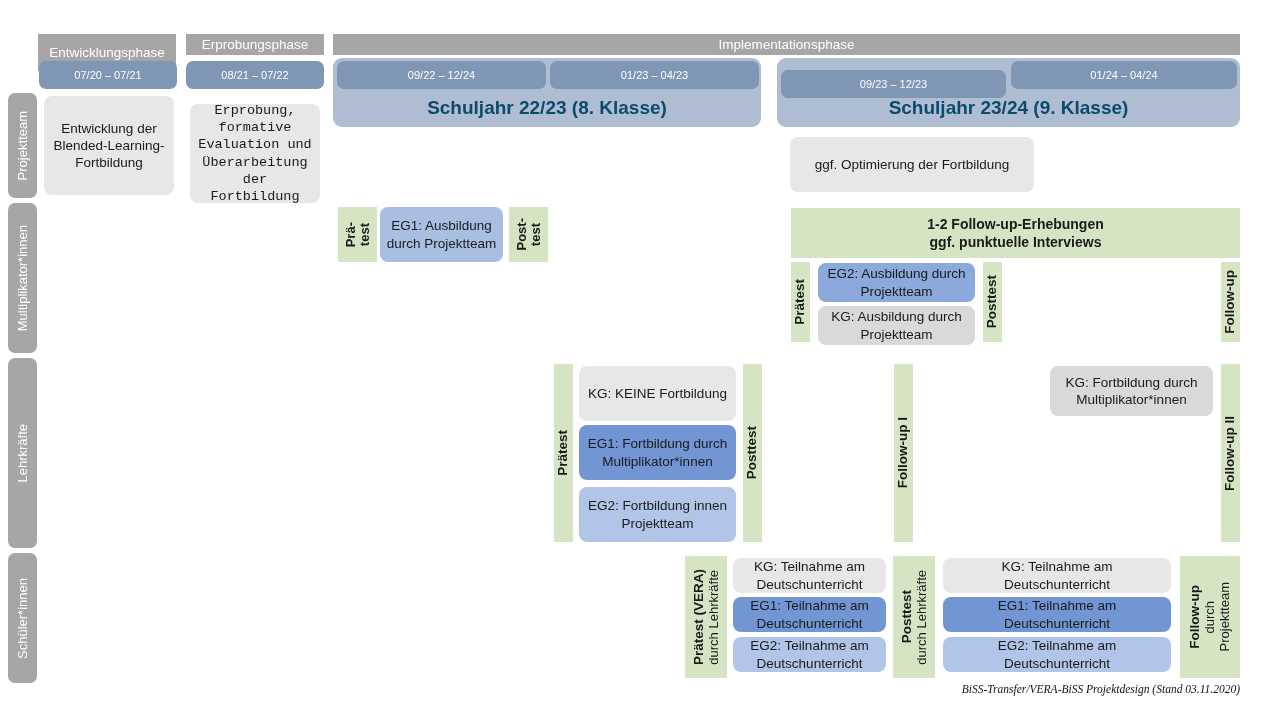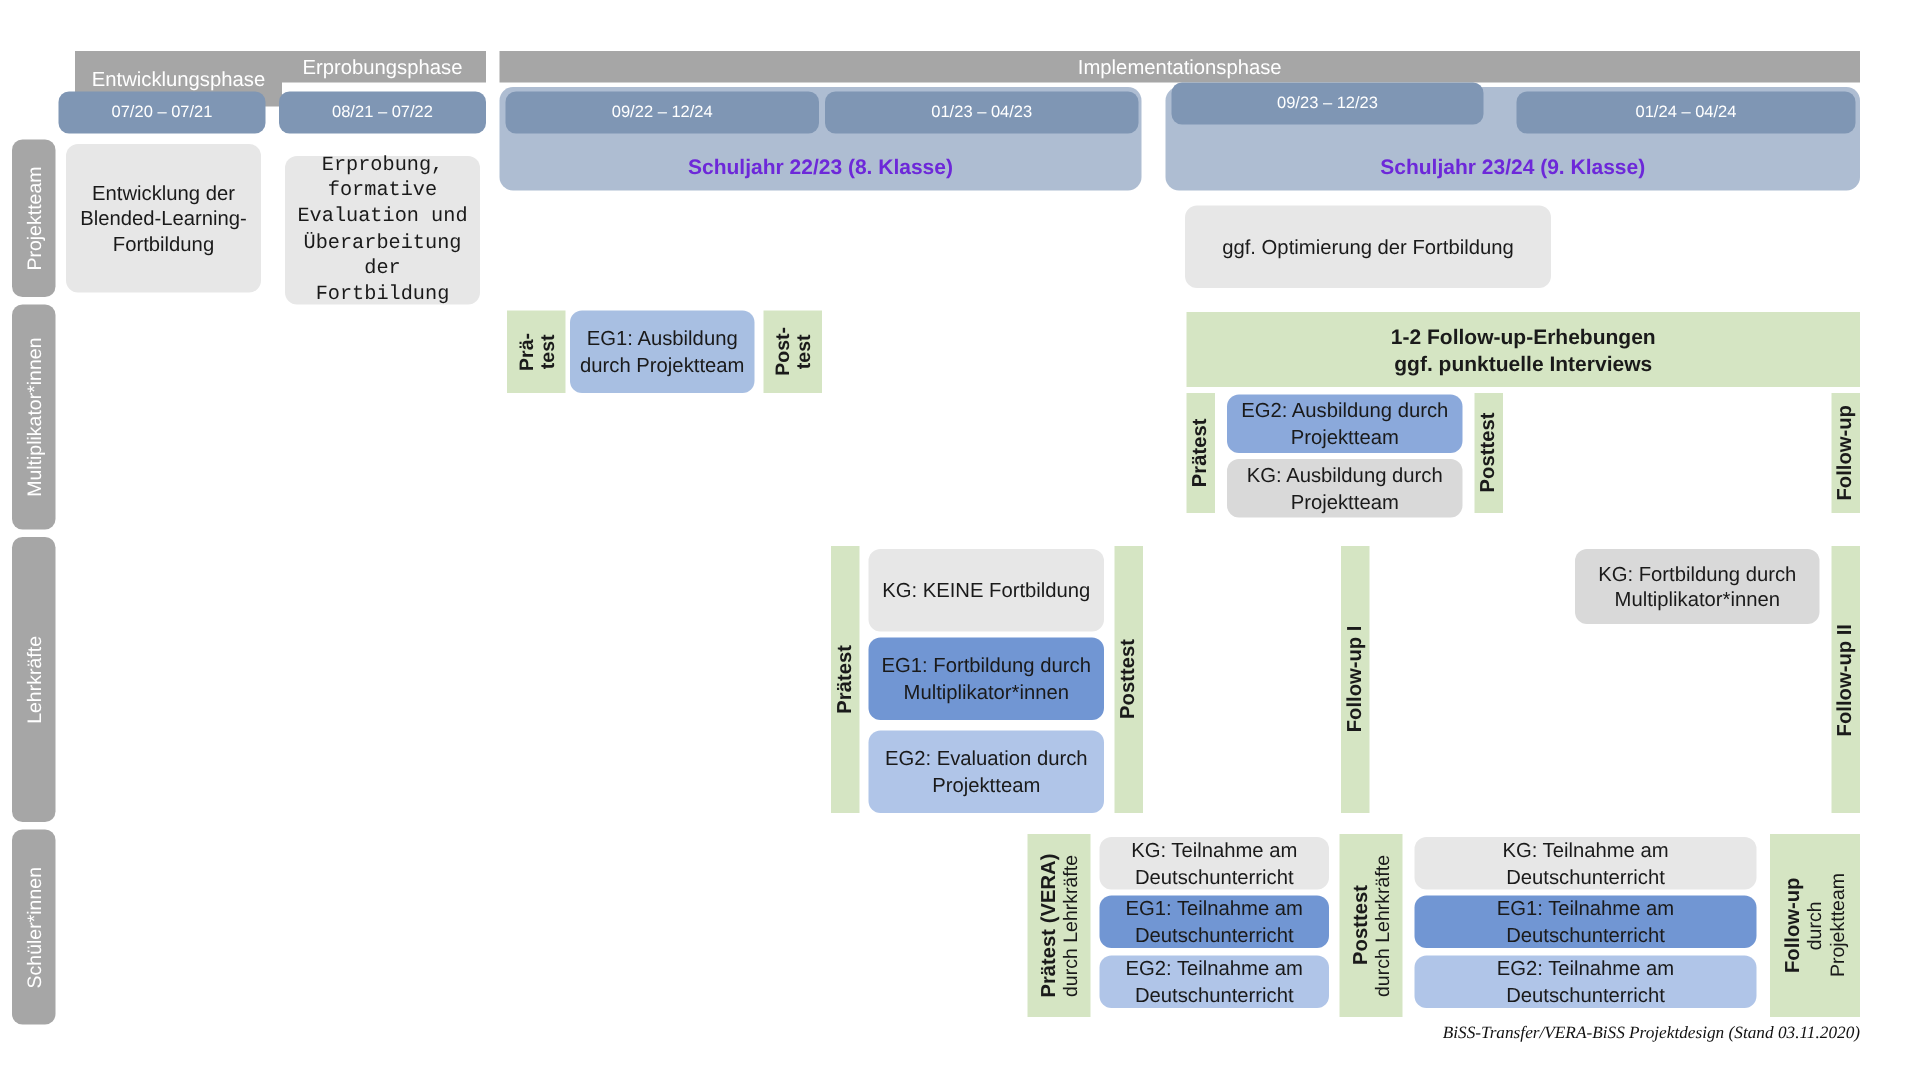--- a/index.html
+++ b/index.html
@@ -26,21 +26,21 @@
     background:#7f96b4;color:#ffffff;border-radius:7px;
     font-size:11px;display:flex;align-items:center;justify-content:center;
   }
 
   
   .year-band{
     background:#aebdd2;border-radius:9px;
   }
   .year-band .year-label{
     position:absolute;left:0;right:0;bottom:8px;
-    text-align:center;color:#6d28d9;font-weight:bold;font-size:14px;
+    text-align:center;color:#0c4a6e;font-weight:bold;font-size:19px;
   }
 
   
   .rowlabel{
     background:#a6a6a6;border-radius:7px;color:#ffffff;
     display:flex;align-items:center;justify-content:center;
     font-size:13px;
   }
   .rowlabel span{
     writing-mode:vertical-rl;transform:rotate(180deg);
@@ -91,40 +91,40 @@
     font-style:italic;font-size:11.5px;color:#111;
     font-family:"Liberation Serif","DejaVu Serif",serif;
     text-align:right;
   }
 </style>
 </head>
 <body>
 
 <div class="stage">
 
-  <div class="abs phase-cap" style="left:50px;top:34px;width:138px;height:37px;">Entwicklungsphase</div>
+  <div class="abs phase-cap" style="left:38px;top:34px;width:138px;height:37px;">Entwicklungsphase</div>
 
   <div class="abs phase-cap" style="left:186px;top:34px;width:138px;height:21px;">Erprobungsphase</div>
 
   <div class="abs phase-cap" style="left:333px;top:34px;width:907px;height:21px;">Implementationsphase</div>
 
   <div class="abs date-pill" style="left:39px;top:61px;width:138px;height:28px;">07/20 – 07/21</div>
 
   <div class="abs date-pill" style="left:186px;top:61px;width:138px;height:28px;">08/21 – 07/22</div>
 
   <div class="abs year-band" style="left:333px;top:58px;width:428px;height:69px;">
     <div class="year-label">Schuljahr 22/23 (8. Klasse)</div>
   </div>
   <div class="abs date-pill" style="left:337px;top:61px;width:209px;height:28px;">09/22 – 12/24</div>
   <div class="abs date-pill" style="left:550px;top:61px;width:209px;height:28px;">01/23 – 04/23</div>
 
   <div class="abs year-band" style="left:777px;top:58px;width:463px;height:69px;">
     <div class="year-label">Schuljahr 23/24 (9. Klasse)</div>
   </div>
-  <div class="abs date-pill" style="left:781px;top:55px;width:208px;height:28px;">09/23 – 12/23</div>
+  <div class="abs date-pill" style="left:781px;top:70px;width:225px;height:28px;">09/23 – 12/23</div>
   <div class="abs date-pill" style="left:1011px;top:61px;width:226px;height:28px;">01/24 – 04/24</div>
 
   <div class="abs rowlabel" style="left:8px;top:93px;width:29px;height:105px;">
     <span>Projektteam</span>
   </div>
   <div class="abs rowlabel" style="left:8px;top:203px;width:29px;height:150px;">
     <span>Multiplikator*innen</span>
   </div>
   <div class="abs rowlabel" style="left:8px;top:358px;width:29px;height:190px;">
     <span>Lehrkräfte</span>
@@ -177,21 +177,21 @@
   </div>
 
   <div class="abs green" style="left:554px;top:364px;width:19px;height:178px;">
     <span class="vtext b">Prätest</span>
   </div>
 
   <div class="abs box grey" style="left:579px;top:366px;width:157px;height:55px;">KG:  KEINE Fortbildung</div>
 
   <div class="abs box blue-dk" style="left:579px;top:425px;width:157px;height:55px;">EG1: Fortbildung durch Multiplikator*innen</div>
 
-  <div class="abs box blue-lt" style="left:579px;top:487px;width:157px;height:55px;">EG2: Evaluation durch Projektteam</div>
+  <div class="abs box blue-lt" style="left:579px;top:487px;width:157px;height:55px;">EG2: Fortbildung innen Projektteam</div>
 
   <div class="abs green" style="left:743px;top:364px;width:19px;height:178px;">
     <span class="vtext b">Posttest</span>
   </div>
 
   <div class="abs green" style="left:894px;top:364px;width:19px;height:178px;">
     <span class="vtext b">Follow-up I</span>
   </div>
 
   <div class="abs box greydk" style="left:1050px;top:366px;width:163px;height:50px;">KG: Fortbildung durch Multiplikator*innen</div>

